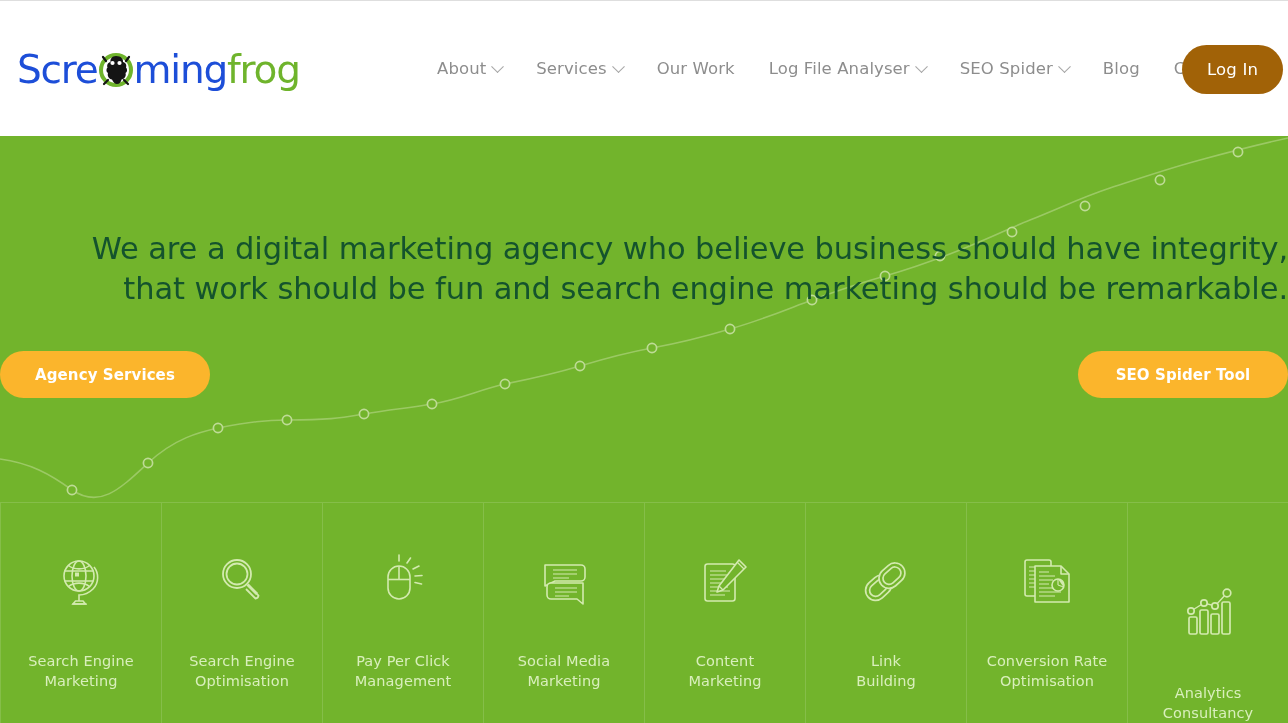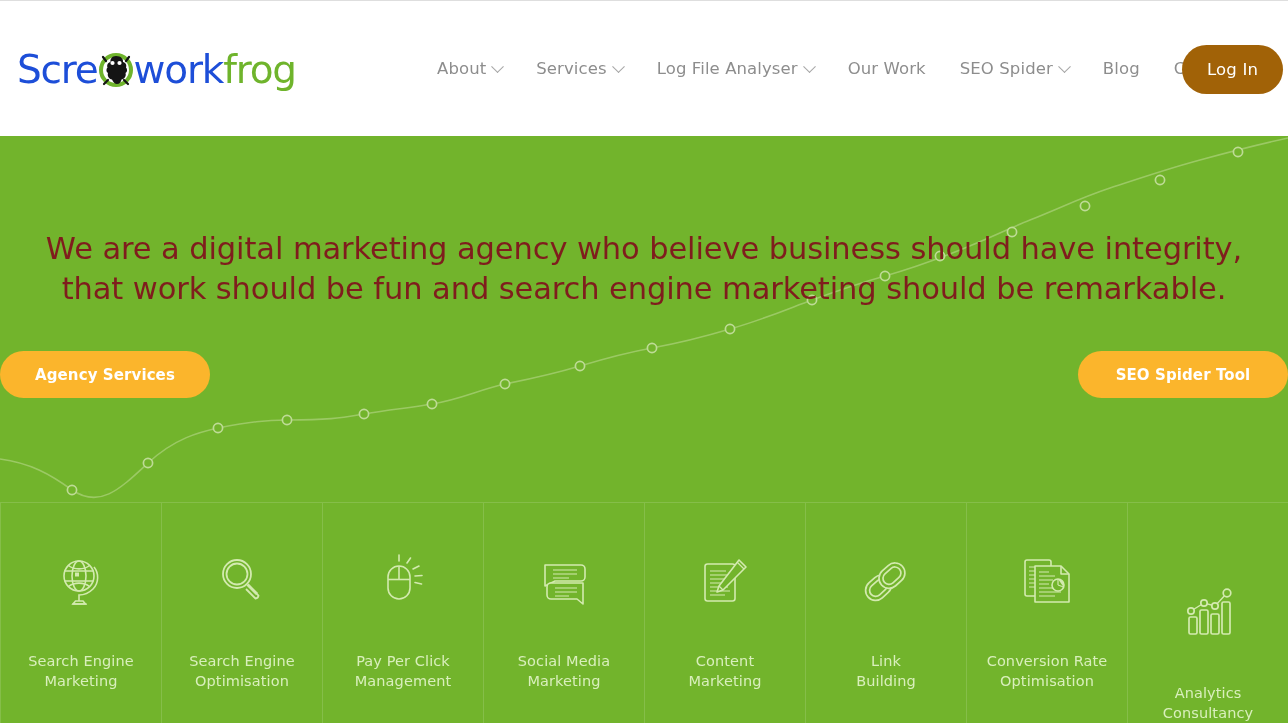--- a/index.html
+++ b/index.html
@@ -135,26 +135,27 @@
     pointer-events: none;
   }
   .hero-inner {
     position: relative;
     z-index: 2;
     width: 1288px;
     padding-top: 93px;
     text-align: center;
   }
   .hero-title {
-    color: #7f1d1d;
+    color: #14532d;
     font-family: "DejaVu Sans", sans-serif;
     font-size: 30.5px;
     font-weight: 400;
     line-height: 40px;
     letter-spacing: -0.1px;
+    text-align: right;
   }
   .hero-buttons {
     margin-top: 42px;
     display: flex;
     justify-content: space-between;
     gap: 46px;
   }
   .cta {
     width: 210px;
     height: 47px;
@@ -225,40 +226,40 @@
         <span class="logo-dark">Scre</span>
         <span class="logo-mark">
           <span class="ring"></span>
           <svg width="30" height="34" viewBox="0 0 30 34">
             <path d="M15 3 C11 3 9 6 9.5 9 C7 9.5 5.5 12 6.5 14.5 C5 16 5 19 7 20 C6 23 8 26 11 26.5 C12 29 14 31 16 31 C18.5 31 20 29 20.5 26.5 C23.5 26 25.5 23 24.5 20 C26.5 19 26.5 16 25 14.5 C26 12 24.5 9.5 22 9 C22.5 6 20 3 15 3 Z" fill="#141414"></path>
             <path d="M5 8 L2 4 M25 8 L28 4 M7 27 L3 31 M23 27 L27 31" stroke="#141414" stroke-width="2.2" stroke-linecap="round" fill="none"></path>
             <circle cx="11.5" cy="10" r="2.1" fill="#ffffff"></circle>
             <circle cx="18.5" cy="10" r="2.1" fill="#ffffff"></circle>
           </svg>
         </span>
-        <span class="logo-dark">work</span>
+        <span class="logo-dark">ming</span>
         <span class="logo-green">frog</span>
       </div>
     </div>
 
     <nav class="nav">
       <div class="nav-item">
         <span>About</span>
         <span class="caret"></span>
       </div>
       <div class="nav-item">
         <span>Services</span>
         <span class="caret"></span>
       </div>
       <div class="nav-item">
+        <span>Our Work</span>
+      </div>
+      <div class="nav-item">
         <span>Log File Analyser</span>
         <span class="caret"></span>
-      </div>
-      <div class="nav-item">
-        <span>Our Work</span>
       </div>
       <div class="nav-item">
         <span>SEO Spider</span>
         <span class="caret"></span>
       </div>
       <div class="nav-item">
         <span>Blog</span>
       </div>
       <div class="nav-item">
         <span>Contact</span>

